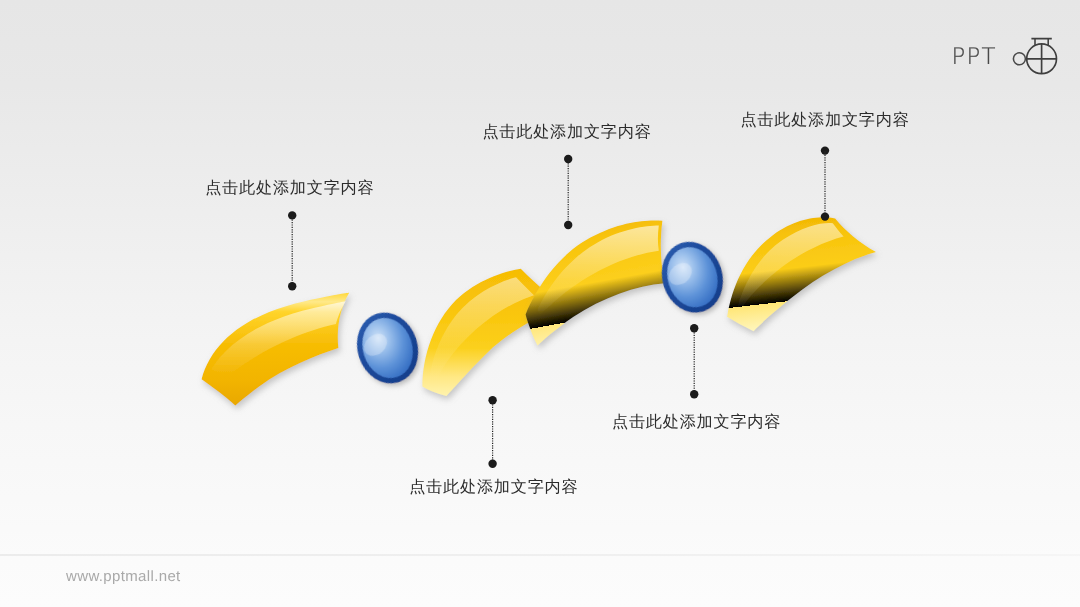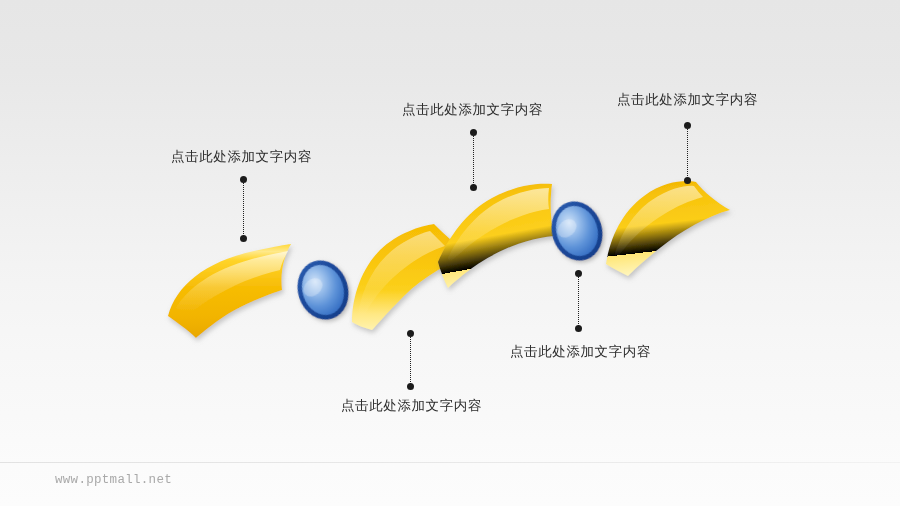--- a/index.html
+++ b/index.html
@@ -57,21 +57,21 @@
     height: 1px;
     background: linear-gradient(to right, #e2e2e2, #e9e9e9 60%, #f2f2f2);
   }
   #watermark {
     position: absolute;
     left: 55px;
     top: 473px;
     font-size: 12.5px;
     color: #a9a9a9;
     letter-spacing: 0.3px;
-    font-family: Liberation Mono, monospace;
+    font-family: Liberation Sans, sans-serif;
   }
 
   
   .label {
     position: absolute;
     font-size: 13.5px;
     color: #2c2c2c;
     white-space: nowrap;
     letter-spacing: 0.6px;
     font-family: "DejaVu Sans", "Liberation Sans", sans-serif;
@@ -295,17 +295,29 @@
     <span class="dline"></span>
     <span class="dot bot"></span>
   </div>
 
   <div class="label l1">点击此处添加文字内容</div>
   <div class="label l2">点击此处添加文字内容</div>
   <div class="label l3">点击此处添加文字内容</div>
   <div class="label l4">点击此处添加文字内容</div>
   <div class="label l5">点击此处添加文字内容</div>
 
+  <div id="logo">
+    <span class="logo-text">PPT</span>
+    <svg class="logo-mark" width="42" height="40" viewBox="0 0 42 40">
+      <circle cx="6.5" cy="23" r="5" fill="none" stroke="#4a4a4a" stroke-width="1.3"></circle>
+      <circle cx="25" cy="23" r="12.4" fill="none" stroke="#3f3f3f" stroke-width="1.4"></circle>
+      <line x1="12.6" y1="23" x2="37.4" y2="23" stroke="#3f3f3f" stroke-width="1.4"></line>
+      <line x1="25" y1="10.6" x2="25" y2="35.4" stroke="#3f3f3f" stroke-width="1.4"></line>
+      <line x1="16.5" y1="6.2" x2="33.5" y2="6.2" stroke="#3f3f3f" stroke-width="1.5"></line>
+      <line x1="19.5" y1="6.2" x2="19.5" y2="11.6" stroke="#3f3f3f" stroke-width="1.3"></line>
+      <line x1="30.5" y1="6.2" x2="30.5" y2="11.6" stroke="#3f3f3f" stroke-width="1.3"></line>
+    </svg>
+  </div>
 
   <div id="footer-rule"></div>
   <div id="watermark">www.pptmall.net</div>
 
 </div>
 
 </body></html>

